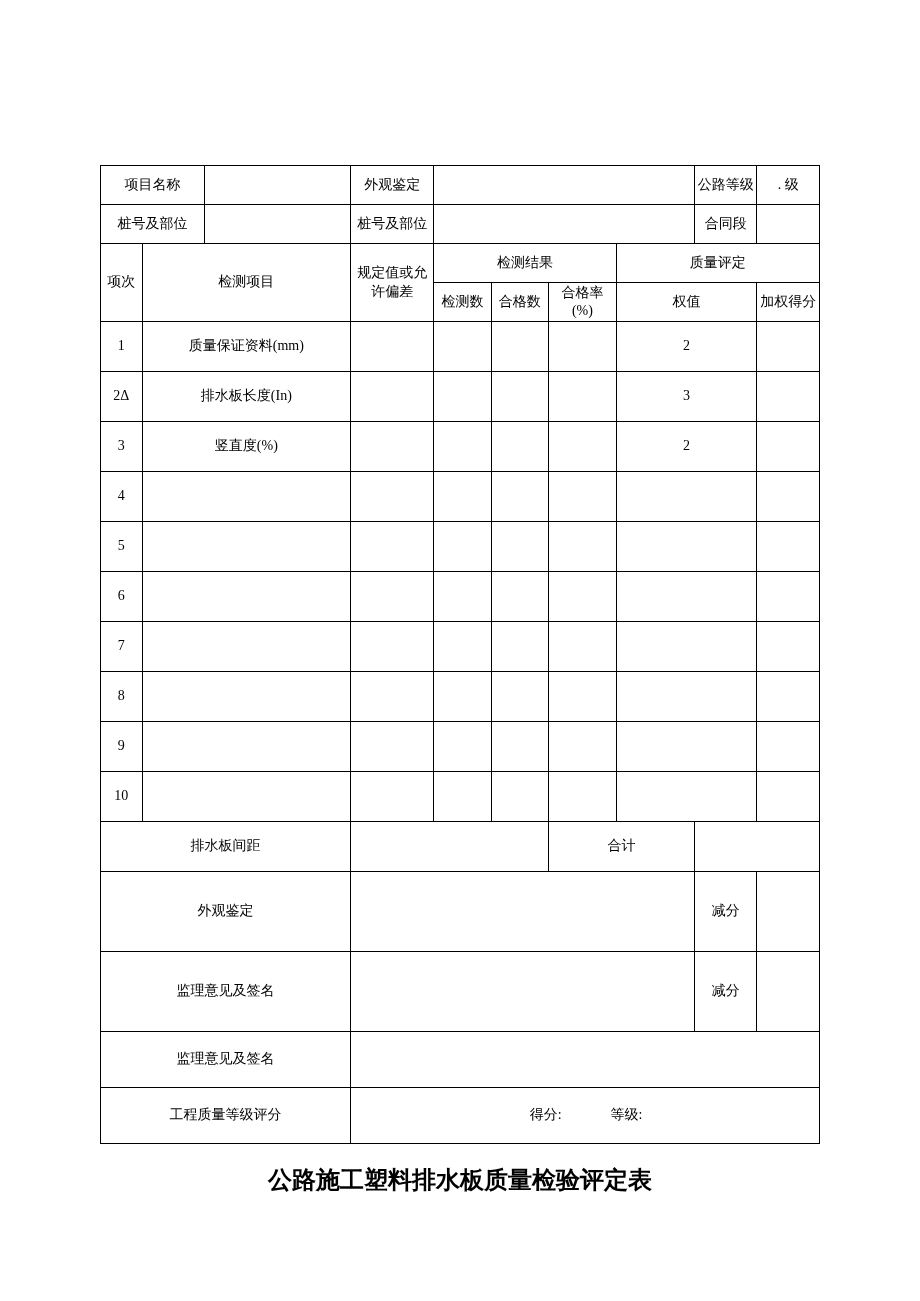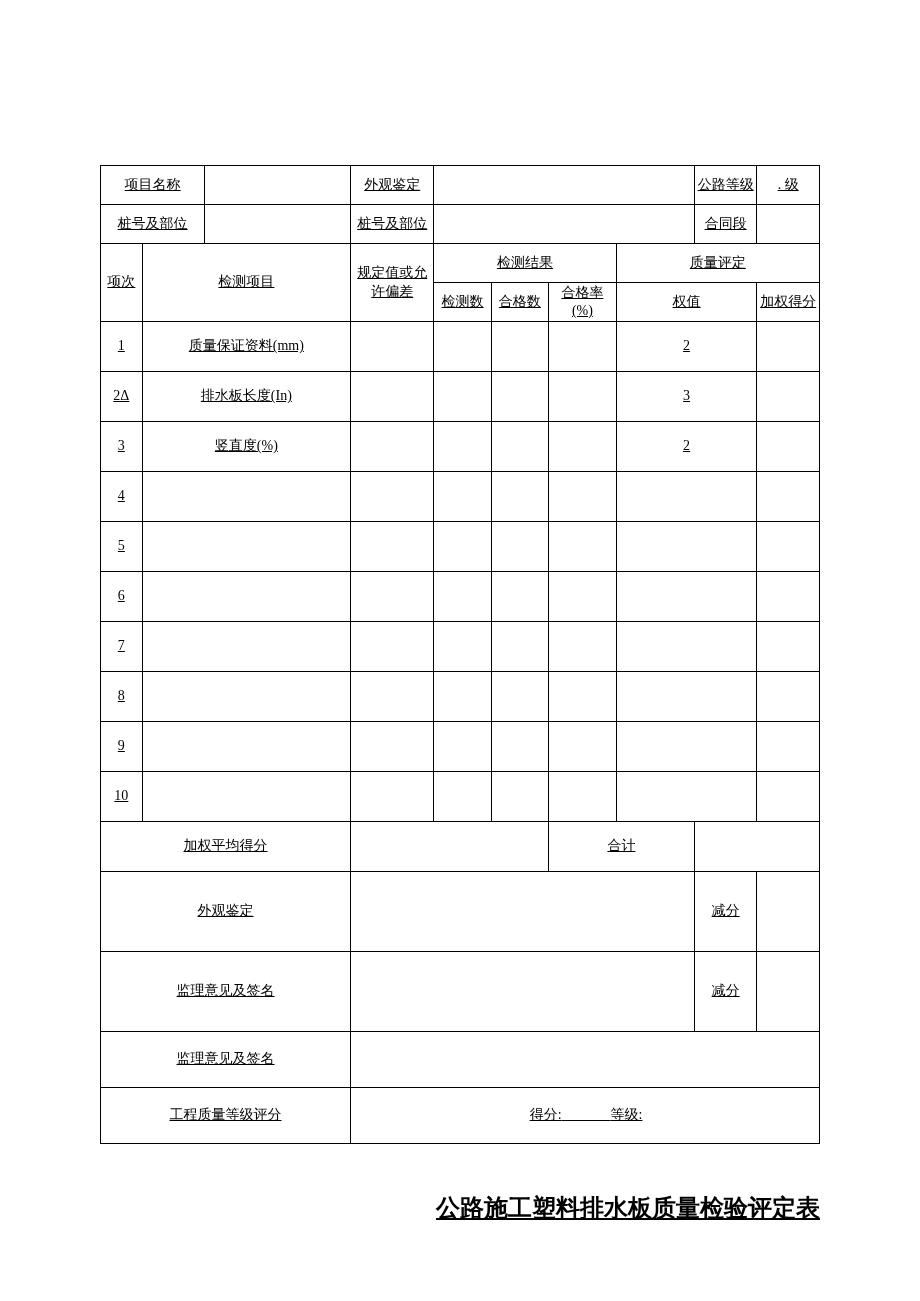--- a/index.html
+++ b/index.html
@@ -4,21 +4,20 @@
 <style>
   body {
     margin: 0;
     padding: 0;
     background: #fff;
     font-family: "SimSun", "宋体", serif;
     width: 920px;
   }
   .page {
     padding: 165px 100px 40px 100px;
-    text-decoration: underline;
   }
   table {
     border-collapse: collapse;
     width: 100%;
     table-layout: fixed;
   }
   td {
     border: 1px solid #000;
     font-size: 14px;
     color: #000;
@@ -39,22 +38,22 @@
   .med {
     height: 56px;
   }
   .short {
     height: 50px;
   }
   .title {
     font-family: "SimHei", "黑体", sans-serif;
     font-size: 24px;
     font-weight: bold;
-    text-align: right;
-    margin-top: 48px;
+    text-align: center;
+    margin-top: 20px;
   }
 </style>
 </head>
 <body>
 
 <div class="page">
 <table>
   <colgroup>
     <col style="width:40px">
     <col style="width:60px">
@@ -197,21 +196,21 @@
     <td colspan="3"></td>
     <td></td>
     <td></td>
     <td></td>
     <td></td>
     <td colspan="2"></td>
     <td></td>
   </tr>
 
   <tr class="short">
-    <td colspan="4">加权平均得分</td>
+    <td colspan="4">排水板间距</td>
     <td colspan="3"></td>
     <td colspan="2">合计</td>
     <td colspan="2"></td>
   </tr>
 
   <tr class="tall">
     <td colspan="4">外观鉴定</td>
     <td colspan="5"></td>
     <td>减分</td>
     <td></td>

